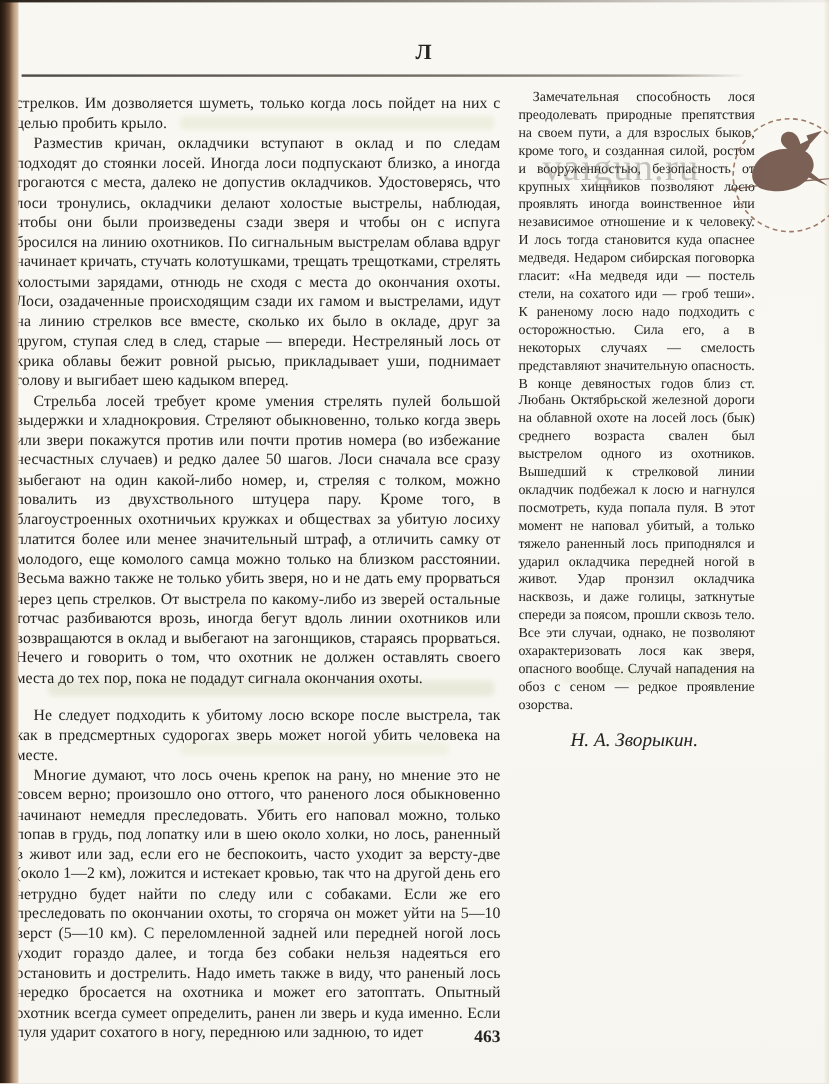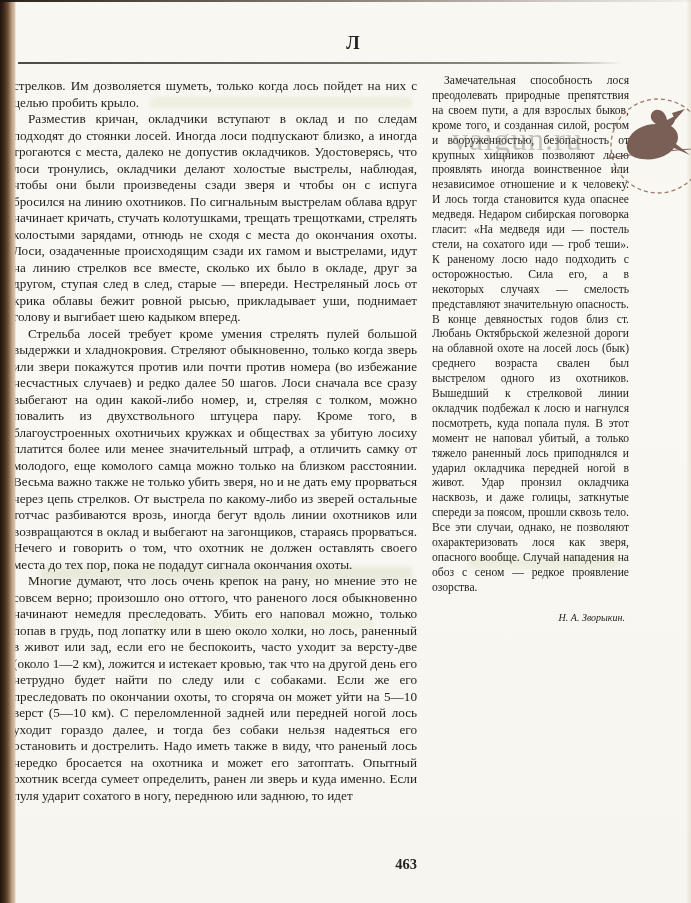--- a/index.html
+++ b/index.html
@@ -35,21 +35,21 @@
   .main-col p{margin:0;text-indent:15px;}
   .main-col p.no-indent{text-indent:0;}
   .main-col p.gap-before{margin-top:15px;}
   .side-col{
     position:absolute;left:432px;top:74px;width:197px;z-index:2;
     font-size:11.6px;line-height:14.9px;text-align:justify;
   }
   .side-col p{margin:0;text-indent:12px;}
   .side-col .bold{font-weight:normal;}
   .attribution{
-    margin-top:14px;text-align:right;font-style:italic;font-size:10px;
+    margin-top:14px;text-align:center;font-style:italic;font-size:16px;
     line-height:15px;padding-right:4px;
   }
   .attribution div{text-indent:0;}
   .page-number{
     position:absolute;left:13px;top:856px;width:404px;z-index:2;
     text-align:right;font-weight:bold;font-size:14.5px;
   }
   .stamp{
     position:absolute;left:608px;top:96px;width:100px;height:100px;z-index:4;
     opacity:.92;
@@ -83,20 +83,21 @@
   <div class="binding"></div>
   <div class="right-edge"></div>
 
   <div class="header-letter">Л</div>
   <div class="header-rule"></div>
 
   <div class="main-col">
     <p class="no-indent">стрелков. Им дозволяется шуметь, только когда лось пойдет на них с целью пробить крыло.</p>
     <p>Разместив кричан, окладчики вступают в оклад и по следам подходят до стоянки лосей. Иногда лоси подпускают близко, а иногда трогаются с места, далеко не допустив окладчиков. Удостоверясь, что лоси тронулись, окладчики делают холостые выстрелы, наблюдая, чтобы они были произведены сзади зверя и чтобы он с испуга бросился на линию охотников. По сигнальным выстрелам облава вдруг начинает кричать, стучать колотушками, трещать трещотками, стрелять холостыми зарядами, отнюдь не сходя с места до окончания охоты. Лоси, озадаченные происходящим сзади их гамом и выстрелами, идут на линию стрелков все вместе, сколько их было в окладе, друг за другом, ступая след в след, старые — впереди. Нестреляный лось от крика облавы бежит ровной рысью, прикладывает уши, поднимает голову и выгибает шею кадыком вперед.</p>
     <p>Стрельба лосей требует кроме умения стрелять пулей большой выдержки и хладнокровия. Стреляют обыкновенно, только когда зверь или звери покажутся против или почти против номера (во избежание несчастных случаев) и редко далее 50 шагов. Лоси сначала все сразу выбегают на один какой-либо номер, и, стреляя с толком, можно повалить из двухствольного штуцера пару. Кроме того, в благоустроенных охотничьих кружках и обществах за убитую лосиху платится более или менее значительный штраф, а отличить самку от молодого, еще комолого самца можно только на близком расстоянии. Весьма важно также не только убить зверя, но и не дать ему прорваться через цепь стрелков. От выстрела по какому-либо из зверей остальные тотчас разбиваются врозь, иногда бегут вдоль линии охотников или возвращаются в оклад и выбегают на загонщиков, стараясь прорваться. Нечего и говорить о том, что охотник не должен оставлять своего места до тех пор, пока не подадут сигнала окончания охоты.</p>
+    <p class="gap-before">Не следует подходить к убитому лосю вскоре после выстрела, так как в предсмертных судорогах зверь может ногой убить человека на месте.</p>
     <p>Многие думают, что лось очень крепок на рану, но мнение это не совсем верно; произошло оно оттого, что раненого лося обыкновенно начинают немедля преследовать. Убить его наповал можно, только попав в грудь, под лопатку или в шею около холки, но лось, раненный в живот или зад, если его не беспокоить, часто уходит за версту-две (около 1—2 км), ложится и истекает кровью, так что на другой день его нетрудно будет найти по следу или с собаками. Если же его преследовать по окончании охоты, то сгоряча он может уйти на 5—10 верст (5—10 км). С переломленной задней или передней ногой лось уходит гораздо далее, и тогда без собаки нельзя надеяться его остановить и дострелить. Надо иметь также в виду, что раненый лось нередко бросается на охотника и может его затоптать. Опытный охотник всегда сумеет определить, ранен ли зверь и куда именно. Если пуля ударит сохатого в ногу, переднюю или заднюю, то идет</p>
   </div>
 
   <div class="side-col">
     <p><span>Замечательная способность </span><span class="bold">лося</span><span> преодолевать природные препятствия на своем пути, а для взрослых быков, кроме того, и созданная силой, ростом и вооруженностью, безопасность от крупных хищников позволяют лосю проявлять иногда воинственное или независимое отношение и к человеку. И лось тогда становится куда опаснее медведя. Недаром сибирская поговорка гласит: «На медведя иди — постель стели, на сохатого иди — гроб теши». К раненому лосю надо подходить с осторожностью. Сила его, а в некоторых случаях — смелость представляют значительную опасность. В конце девяностых годов близ ст. Любань Октябрьской железной дороги на облавной охоте на лосей лось (бык) среднего возраста свален был выстрелом одного из охотников. Вышедший к стрелковой линии окладчик подбежал к лосю и нагнулся посмотреть, куда попала пуля. В этот момент не наповал убитый, а только тяжело раненный лось приподнялся и ударил окладчика передней ногой в живот. Удар пронзил окладчика насквозь, и даже голицы, заткнутые спереди за поясом, прошли сквозь тело. Все эти случаи, однако, не позволяют охарактеризовать лося как зверя, опасного вообще. Случай нападения на обоз с сеном — редкое проявление озорства.</span></p>
     <div class="attribution">
       <div>Н. А. Зворыкин.</div>
     </div>
   </div>
 

